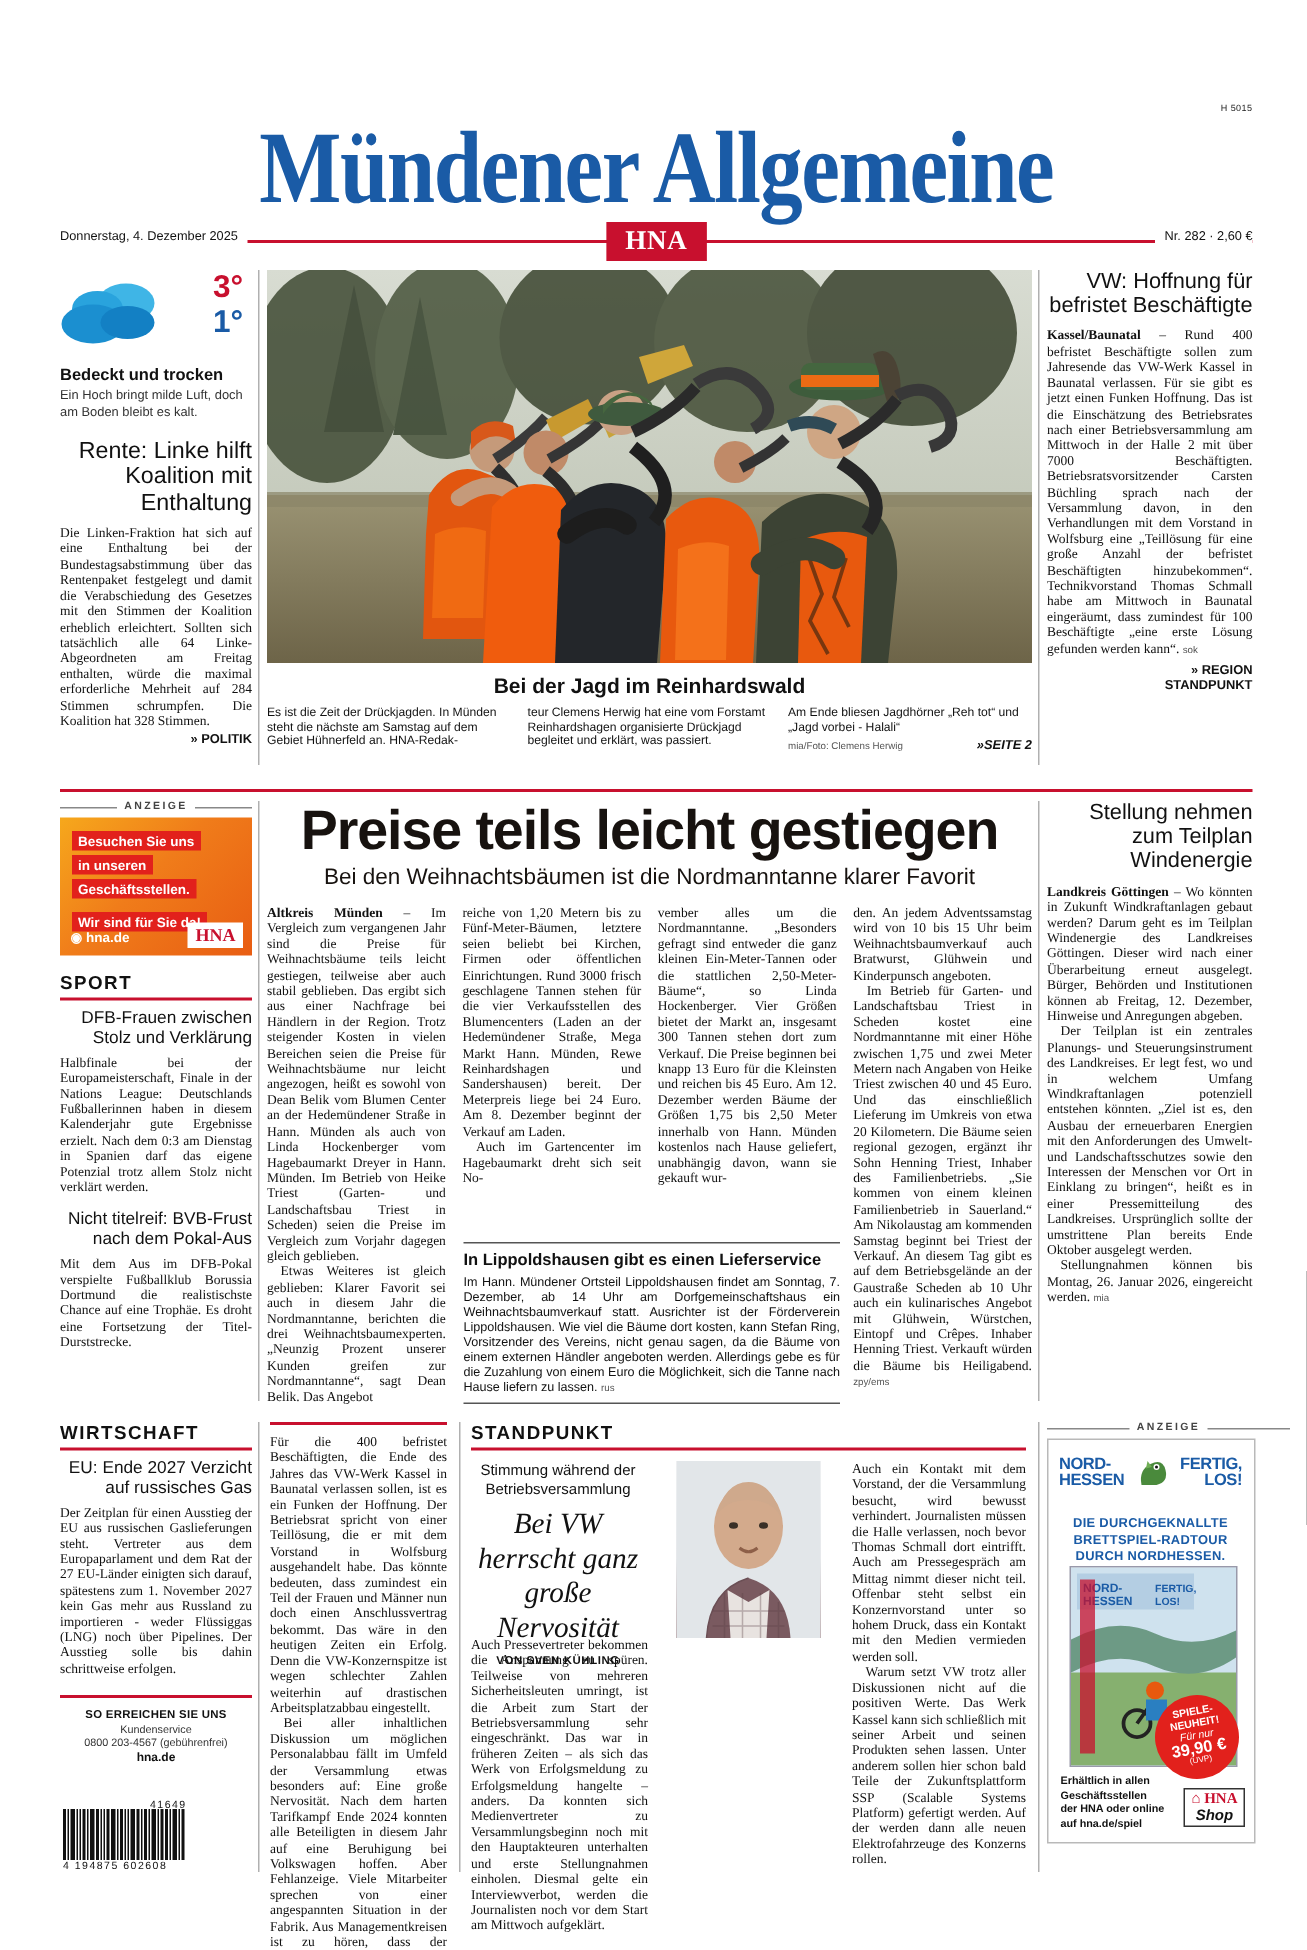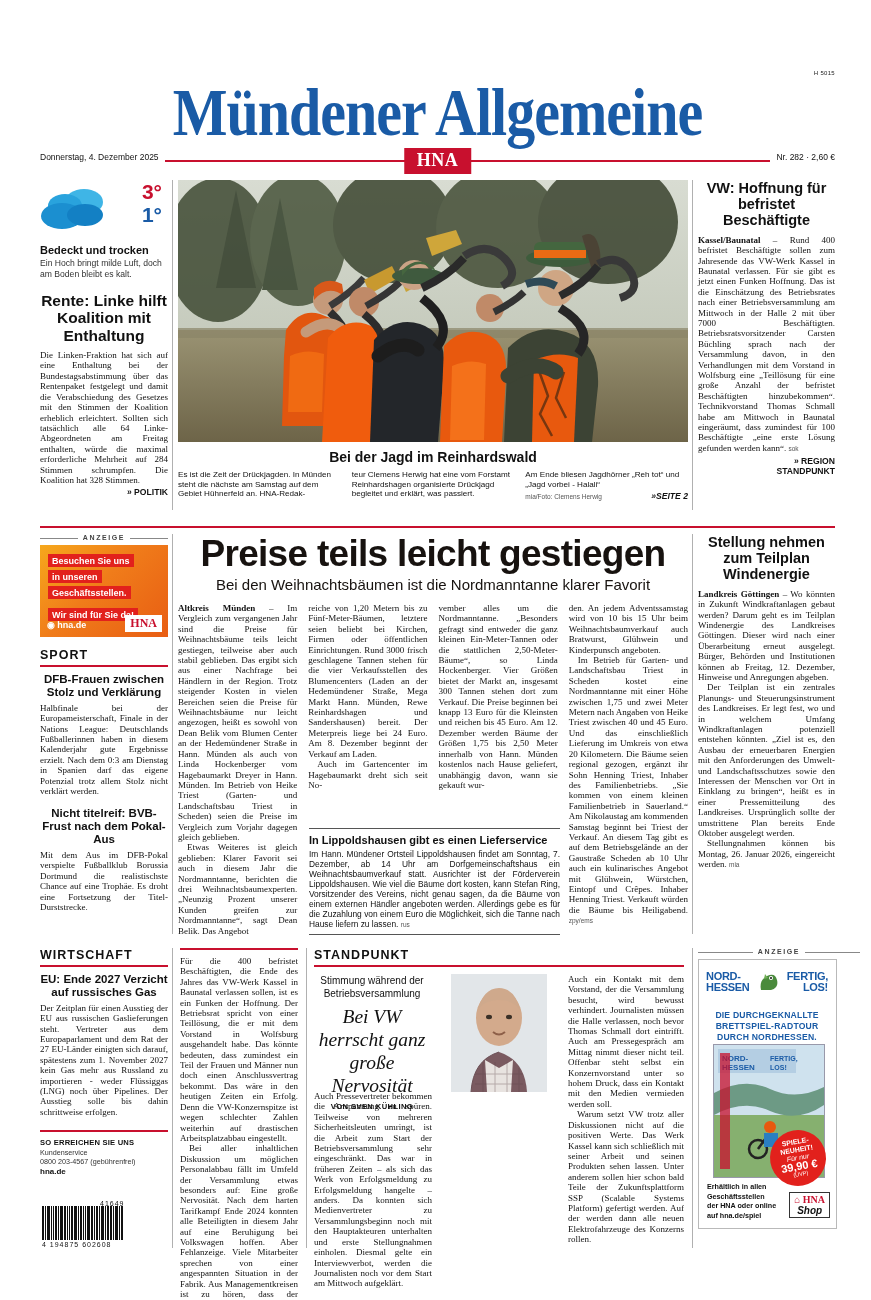--- a/index.html
+++ b/index.html
@@ -29,21 +29,21 @@
   .col-right{position:absolute;left:658px;top:0;width:137px;}
   .vline{position:absolute;width:.7px;background:#b0b0b0;}
 
   .weather{position:relative;height:62px;}
   .cloud-ic{position:absolute;left:0;top:6px;width:76px;height:46px;}
   .temps{position:absolute;right:6px;top:0;text-align:right;font-family:"Liberation Sans",sans-serif;font-weight:bold;font-size:21px;line-height:23px;}
   .t-hi{color:#c8102e;} .t-lo{color:#1a5ba6;}
   .w-head{font-family:"Liberation Sans",sans-serif;font-weight:bold;font-size:11px;color:#111;margin-top:2px;}
   .w-sub{font-family:"Liberation Sans",sans-serif;font-size:8.6px;color:#333;line-height:10.5px;margin-top:2px;}
 
-  .hl-sans{font-family:"Liberation Sans",sans-serif;font-weight:bold;color:#111;text-align:center;line-height:1.12;}
+  .hl-sans{font-family:"Liberation Sans",sans-serif;font-weight:normal;color:#111;text-align:right;line-height:1.12;}
   .body-serif{font-family:"Liberation Serif",serif;font-size:9px;line-height:10.4px;color:#111;text-align:justify;hyphens:auto;}
   .body-sans{font-family:"Liberation Sans",sans-serif;font-size:8.4px;line-height:10px;color:#111;text-align:justify;hyphens:auto;}
   .body-serif p,.body-sans p{margin:0;text-indent:9px;}
   .body-serif p:first-child,.body-sans p:first-child{text-indent:0;}
   .kicker{font-weight:bold;}
   .ref{font-family:"Liberation Sans",sans-serif;font-weight:bold;font-size:8.6px;text-align:right;color:#111;margin-top:2px;}
   .sig{font-family:"Liberation Sans",sans-serif;font-size:6.5px;color:#555;}
 
   .photo{position:relative;width:510px;height:262px;background:#6f7a62;overflow:hidden;}
   .cap-title{font-family:"Liberation Sans",sans-serif;font-weight:bold;font-size:14px;text-align:center;margin-top:7px;color:#111;}
@@ -63,21 +63,21 @@
 
   .infobox{border-top:1.1px solid #555;border-bottom:1.1px solid #555;padding:5px 0 4px;}
   .infobox h4{font-family:"Liberation Sans",sans-serif;font-weight:bold;font-size:11px;margin:0 0 3px;color:#111;}
 
   
   .botsec{position:absolute;left:0;top:948px;width:795px;height:340px;}
   .quote-head{font-family:"Liberation Serif",serif;font-style:italic;font-size:19.5px;line-height:23px;text-align:center;color:#111;}
   .byline{font-family:"Liberation Sans",sans-serif;font-weight:bold;font-size:7.6px;letter-spacing:.4px;text-align:center;color:#111;margin-top:5px;}
   .standpre{font-family:"Liberation Sans",sans-serif;font-size:10px;line-height:13px;text-align:center;color:#111;}
 
-  .contact{font-family:"Liberation Sans",sans-serif;color:#111;}
+  .contact{text-align:center;font-family:"Liberation Sans",sans-serif;color:#111;}
   .contact .t1{font-weight:bold;font-size:7.6px;letter-spacing:.2px;}
   .contact .t2{font-size:7.2px;margin-top:1px;color:#333;}
   .contact .t3{font-size:7.2px;color:#333;}
   .contact .t4{font-weight:bold;font-size:8px;margin-top:1px;}
 
   
   .barcode{display:flex;align-items:flex-end;height:34px;}
   .barcode i{display:block;background:#111;height:34px;margin-right:1px;}
   .bc-num{font-family:"Liberation Sans",sans-serif;font-size:7px;letter-spacing:1px;color:#111;}
 

